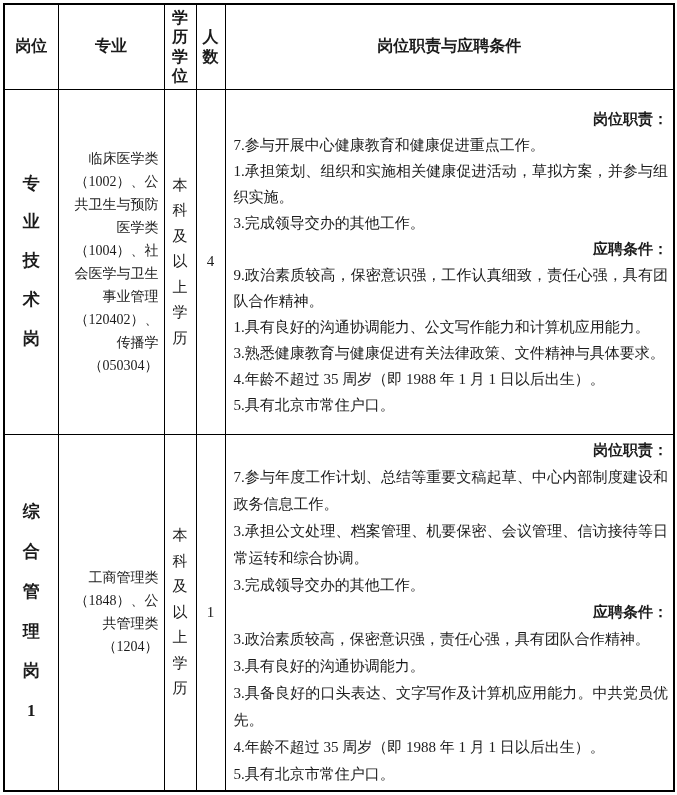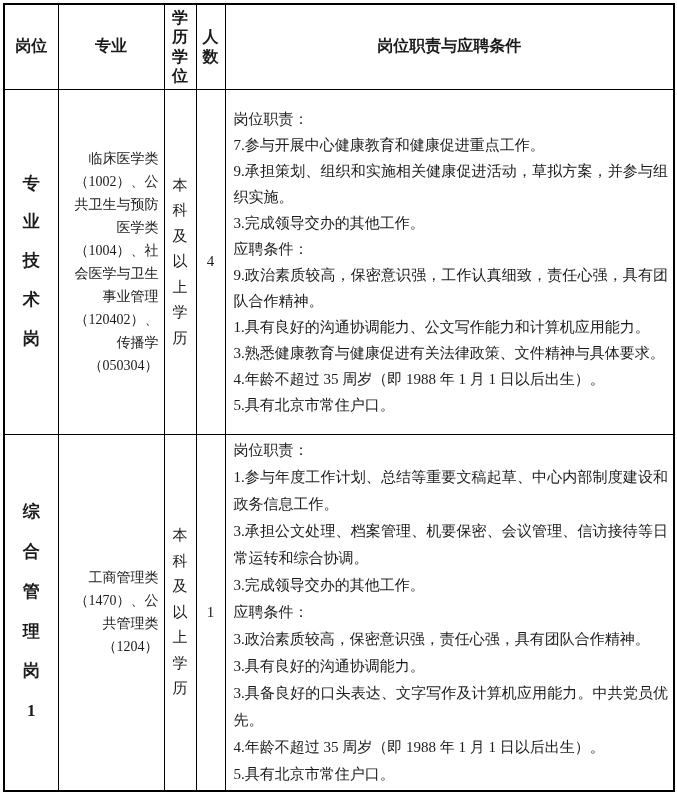--- a/index.html
+++ b/index.html
@@ -79,22 +79,22 @@
     padding: 2px 5px 2px 8px;
     font-size: 15px;
   }
   .details-cell .tline {
     text-align: justify;
     text-justify: inter-ideograph;
   }
   tr.row1 .details-cell .tline { line-height: 26px; }
   tr.row2 .details-cell .tline { line-height: 27px; }
   .details-cell .heading {
-    font-weight: normal;
-    text-align: left;
+    font-weight: bold;
+    text-align: right;
   }
 </style>
 </head>
 <body>
 
 <div class="sheet">
   <table class="recruit">
     <colgroup>
       <col class="c1">
         <col class="c2">
@@ -143,21 +143,21 @@
               <span>上</span>
               <span>学</span>
               <span>历</span>
             </div>
       </td>
       <td class="count-cell">4</td>
       <td class="details-cell">
         <div class="tline heading">岗位职责：</div>
         <div>
               <div class="tline">7.参与开展中心健康教育和健康促进重点工作。</div>
-              <div class="tline">9.承担策划、组织和实施相关健康促进活动，草拟方案，并参与组织实施。</div>
+              <div class="tline">1.承担策划、组织和实施相关健康促进活动，草拟方案，并参与组织实施。</div>
               <div class="tline">3.完成领导交办的其他工作。</div>
             </div>
         <div class="tline heading">应聘条件：</div>
         <div>
               <div class="tline">9.政治素质较高，保密意识强，工作认真细致，责任心强，具有团队合作精神。</div>
               <div class="tline">1.具有良好的沟通协调能力、公文写作能力和计算机应用能力。</div>
               <div class="tline">3.熟悉健康教育与健康促进有关法律政策、文件精神与具体要求。</div>
               <div class="tline">4.年龄不超过 35 周岁（即 1988 年 1 月 1 日以后出生）。</div>
               <div class="tline">5.具有北京市常住户口。</div>
             </div>
@@ -168,37 +168,37 @@
       <td>
         <div class="vstack v-pos v-pos-2">
               <span>综</span>
               <span>合</span>
               <span>管</span>
               <span>理</span>
               <span>岗</span>
               <span>1</span>
             </div>
       </td>
-      <td class="major-cell">工商管理类（1470）、公共管理类（1204）</td>
+      <td class="major-cell">工商管理类（1848）、公共管理类（1204）</td>
       <td>
         <div class="vstack v-deg">
               <span>本</span>
               <span>科</span>
               <span>及</span>
               <span>以</span>
               <span>上</span>
               <span>学</span>
               <span>历</span>
             </div>
       </td>
       <td class="count-cell">1</td>
       <td class="details-cell">
         <div class="tline heading">岗位职责：</div>
         <div>
-              <div class="tline">1.参与年度工作计划、总结等重要文稿起草、中心内部制度建设和政务信息工作。</div>
+              <div class="tline">7.参与年度工作计划、总结等重要文稿起草、中心内部制度建设和政务信息工作。</div>
               <div class="tline">3.承担公文处理、档案管理、机要保密、会议管理、信访接待等日常运转和综合协调。</div>
               <div class="tline">3.完成领导交办的其他工作。</div>
             </div>
         <div class="tline heading">应聘条件：</div>
         <div>
               <div class="tline">3.政治素质较高，保密意识强，责任心强，具有团队合作精神。</div>
               <div class="tline">3.具有良好的沟通协调能力。</div>
               <div class="tline">3.具备良好的口头表达、文字写作及计算机应用能力。中共党员优先。</div>
               <div class="tline">4.年龄不超过 35 周岁（即 1988 年 1 月 1 日以后出生）。</div>
               <div class="tline">5.具有北京市常住户口。</div>

